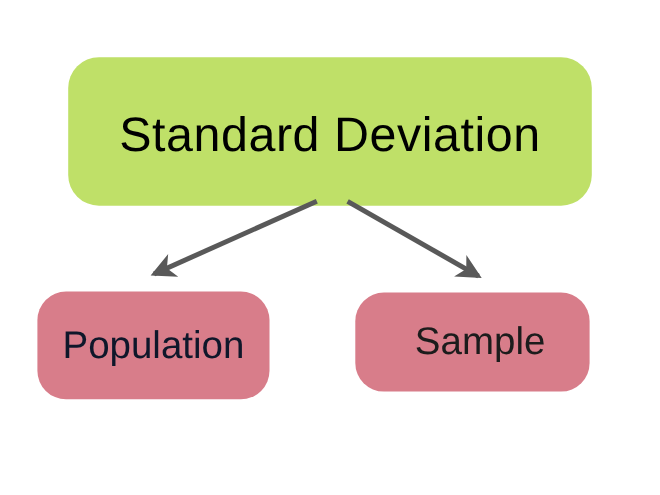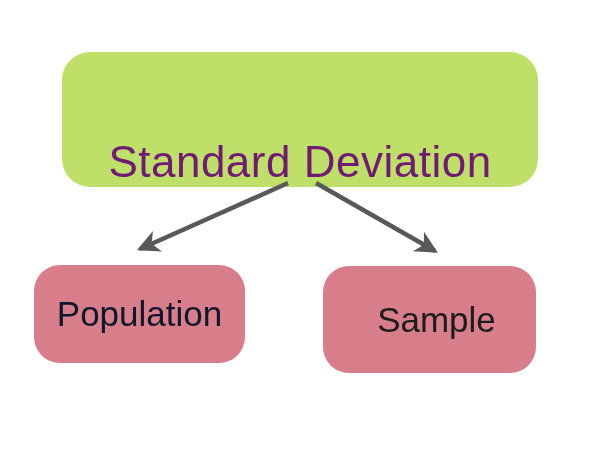--- a/index.html
+++ b/index.html
@@ -43,39 +43,39 @@
     left: 34px;
     top: 265px;
     width: 211px;
     height: 98px;
   }
 
   .node-sample {
     left: 323px;
     top: 266px;
     width: 213px;
-    height: 107px;
+    height: 90px;
     padding-left: 14px;
   }
 
   .arrows-layer {
     position: absolute;
     left: 0;
     top: 0;
     width: 600px;
     height: 450px;
     pointer-events: none;
   }
 </style>
 </head>
 <body>
 
 <div class="canvas">
 
-  <div class="node node-root" style="background: rgb(191, 224, 104); color: #701a75; align-items: flex-end;">
+  <div class="node node-root" style="background: rgb(191, 224, 104); color: #000000;">
     <span>Standard Deviation</span>
   </div>
 
   <svg class="arrows-layer" viewBox="0 0 600 450" xmlns="http://www.w3.org/2000/svg">
     <defs>
       <marker id="stealth-head" viewBox="0 0 10 10" refX="8.5" refY="5" markerWidth="6.5" markerHeight="5" orient="auto">
         <path d="M0,0 L10,5 L0,10 L2.8,5 Z" fill="#595959"></path>
       </marker>
     </defs>
     <line x1="288" y1="183" x2="140" y2="249" stroke-width="4.5" marker-end="url(#stealth-head)" stroke="#595959"></line>

